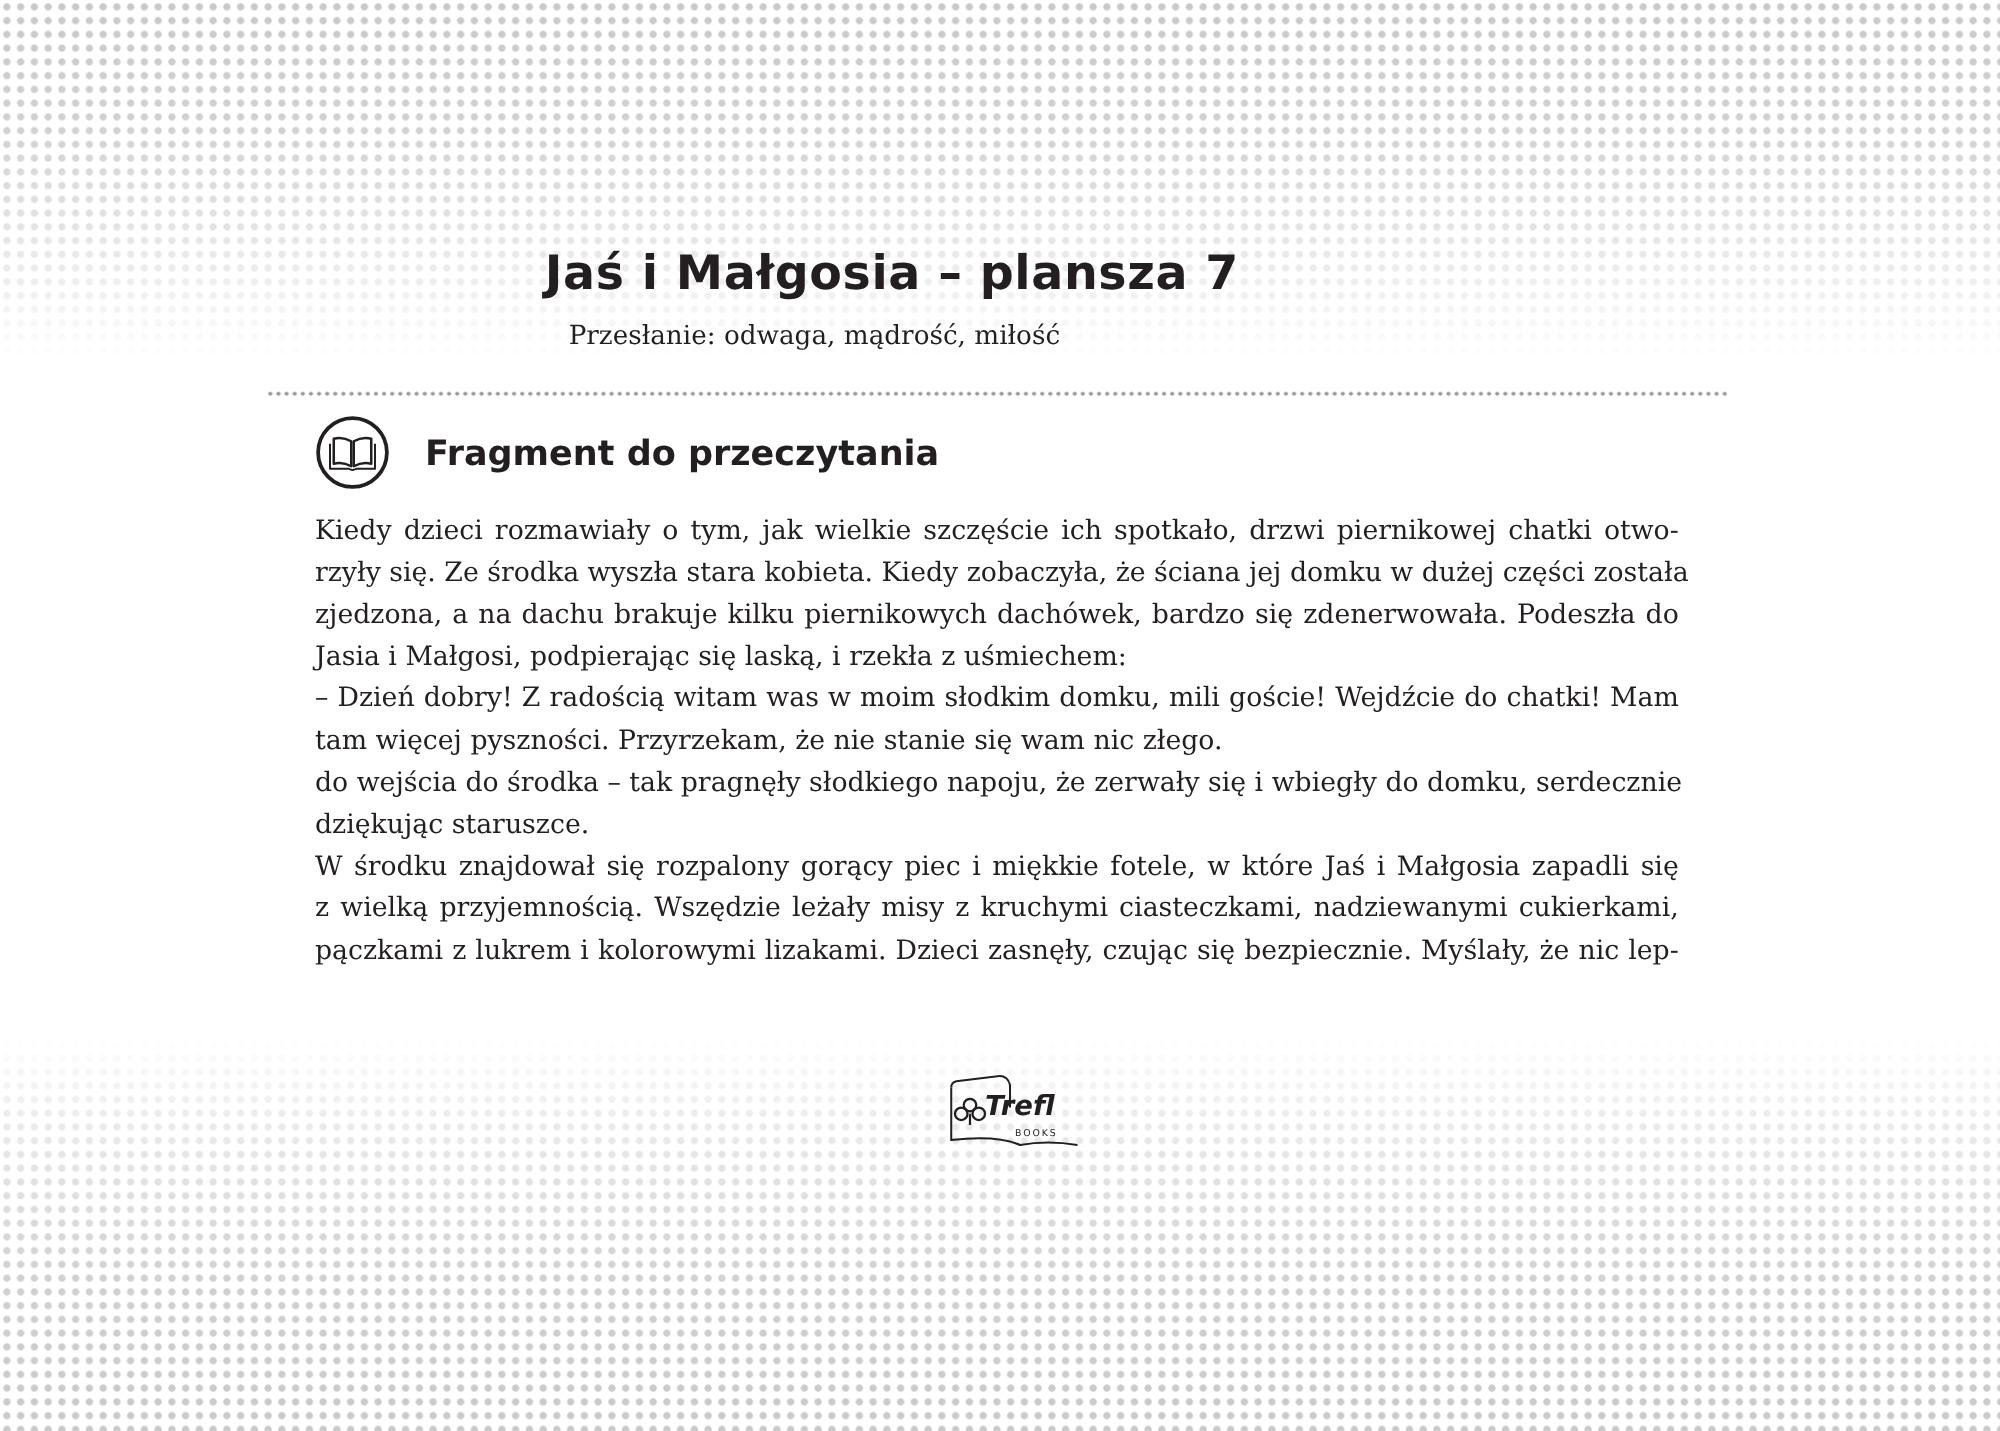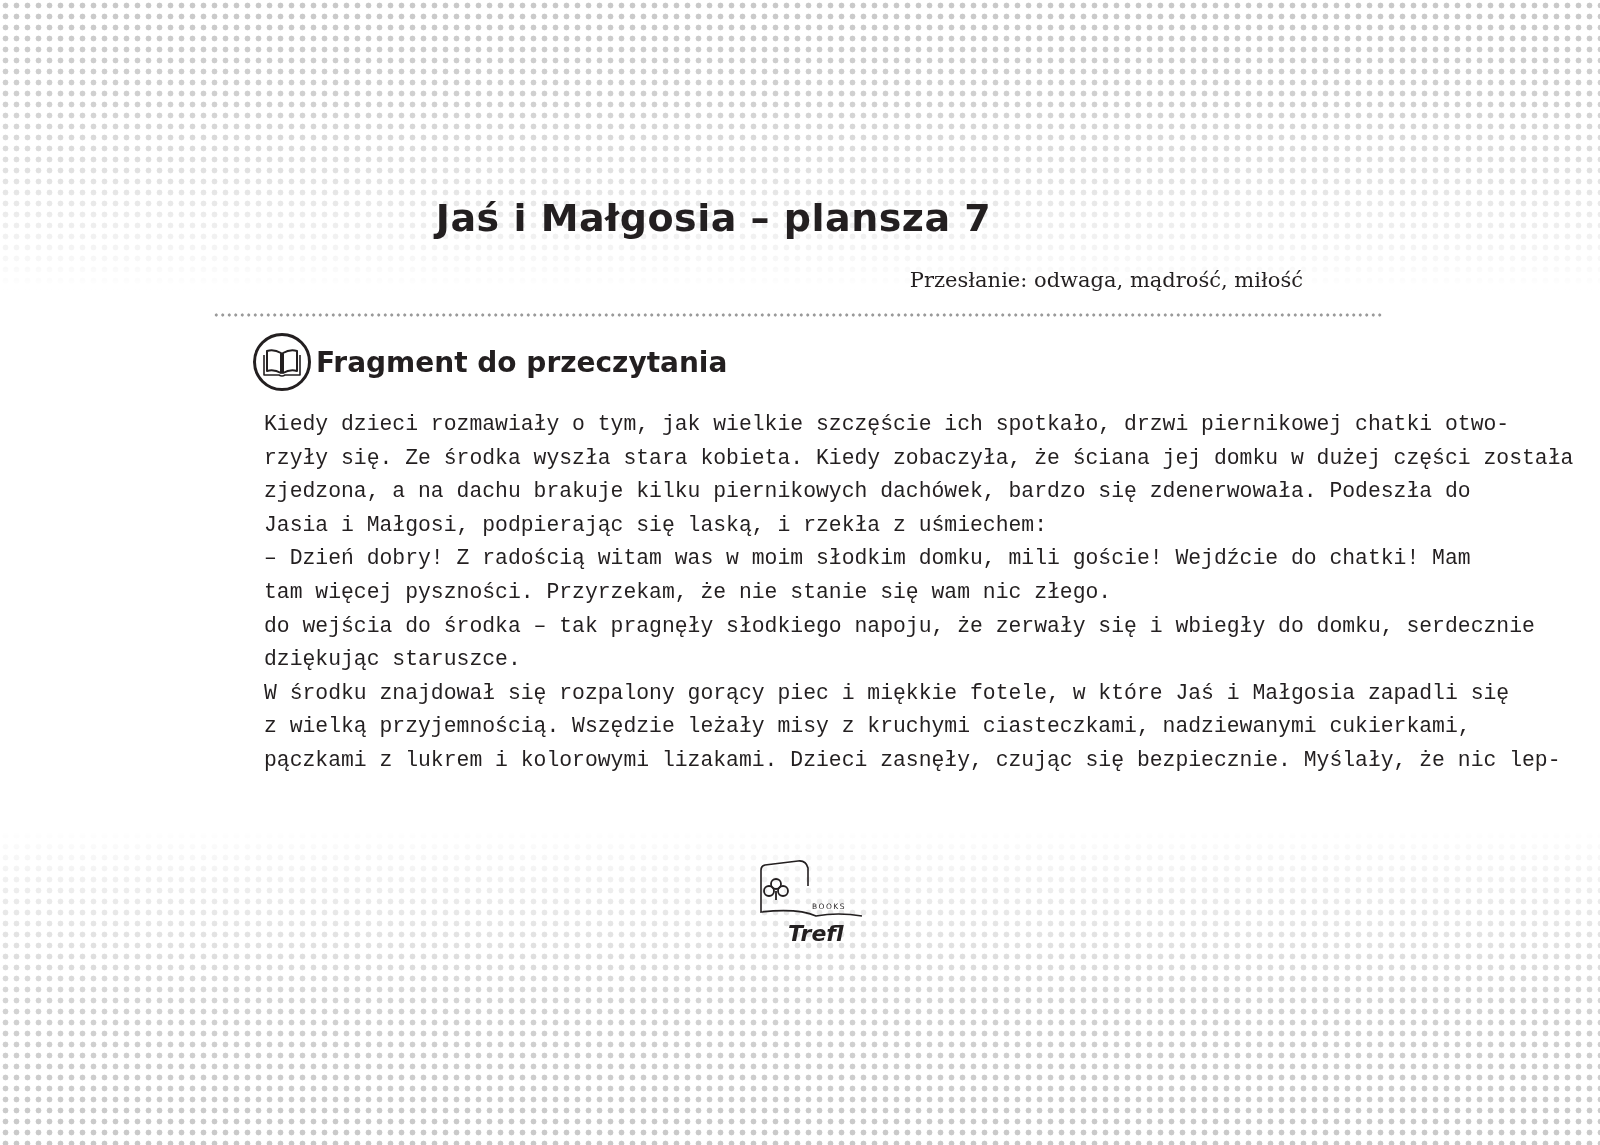--- a/index.html
+++ b/index.html
@@ -24,54 +24,54 @@
       -webkit-mask-image: linear-gradient(to top, rgba(0,0,0,1) 0%, rgba(0,0,0,0.85) 40%, rgba(0,0,0,0.35) 80%, rgba(0,0,0,0) 100%);
       mask-image: linear-gradient(to top, rgba(0,0,0,1) 0%, rgba(0,0,0,0.85) 40%, rgba(0,0,0,0.35) 80%, rgba(0,0,0,0) 100%);
     }
     .page-title {
       position: absolute; top: 196px; left: 0; width: 1427px;
       text-align: center;
       font-family: "DejaVu Sans", sans-serif; font-weight: bold;
       font-size: 38px; letter-spacing: 0.5px; color: #231f20;
     }
     .subtitle {
-      position: absolute; top: 268px; left: 0; width: 1303px;
-      text-align: right; font-size: 21px; color: #231f20;
+      position: absolute; top: 256px; left: 0; width: 1303px;
+      text-align: center; font-size: 21px; color: #231f20;
     }
     .divider {
       position: absolute; top: 313px; left: 213px; width: 1170px; height: 4px;
       background-image: radial-gradient(circle, #9a9a9a 0 1.4px, transparent 1.8px);
       background-size: 6.5px 4px;
       background-repeat: repeat-x;
     }
     .section-header {
       position: absolute; top: 332px; left: 252px; display: flex; align-items: center;
     }
     .book-icon { width: 60px; height: 60px; display: block; }
     .section-title {
-      margin-left: 4px;
+      margin-left: 28px;
       font-family: "DejaVu Sans", sans-serif; font-weight: bold;
       font-size: 28px; color: #231f20;
     }
     .body-text {
-      position: absolute; top: 408px; left: 264px; width: 1091px;
-      font-size: 21.4px; line-height: 33.6px; color: #231f20; font-family: Liberation Mono, monospace;
+      position: absolute; top: 408px; left: 252px; width: 1091px;
+      font-size: 21.4px; line-height: 33.6px; color: #231f20;
     }
     .body-text .line {
       display: block; white-space: nowrap; text-align: justify;
       text-align-last: justify; height: 33.6px;
     }
     .body-text .line.last { text-align-last: left; }
     .logo {
       position: absolute; top: 858px; left: 758px; width: 110px; height: 70px;
     }
     .logo-text {
       position: absolute; top: 15px; left: 30px;
       font-family: "DejaVu Sans", sans-serif; font-weight: bold; font-style: italic;
-      font-size: 22px; color: #231f20; margin-top: 48px;
+      font-size: 22px; color: #231f20;
     }
     .logo-sub {
       position: absolute; top: 44px; left: 54px;
       font-family: "DejaVu Sans", sans-serif; font-size: 7.5px; letter-spacing: 1.5px; color: #231f20;
     }
   </style>
 </head>
 <body>
 
 <div class="halftone top"></div>

